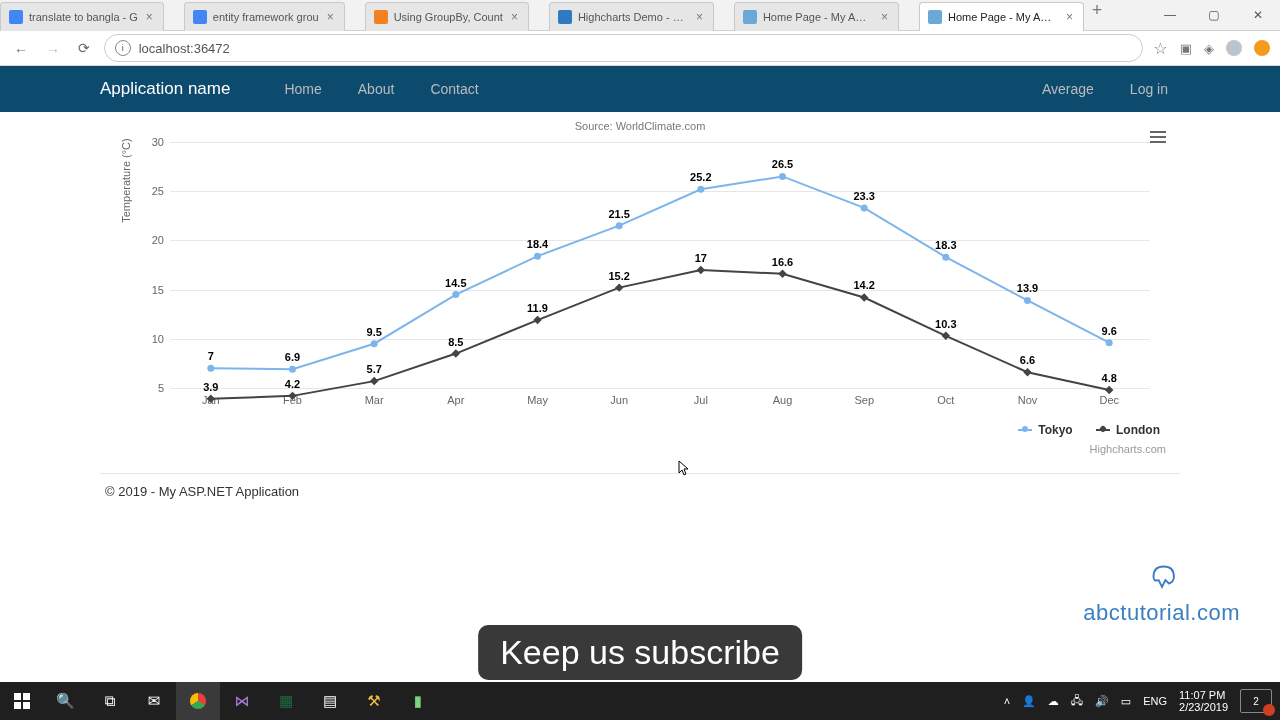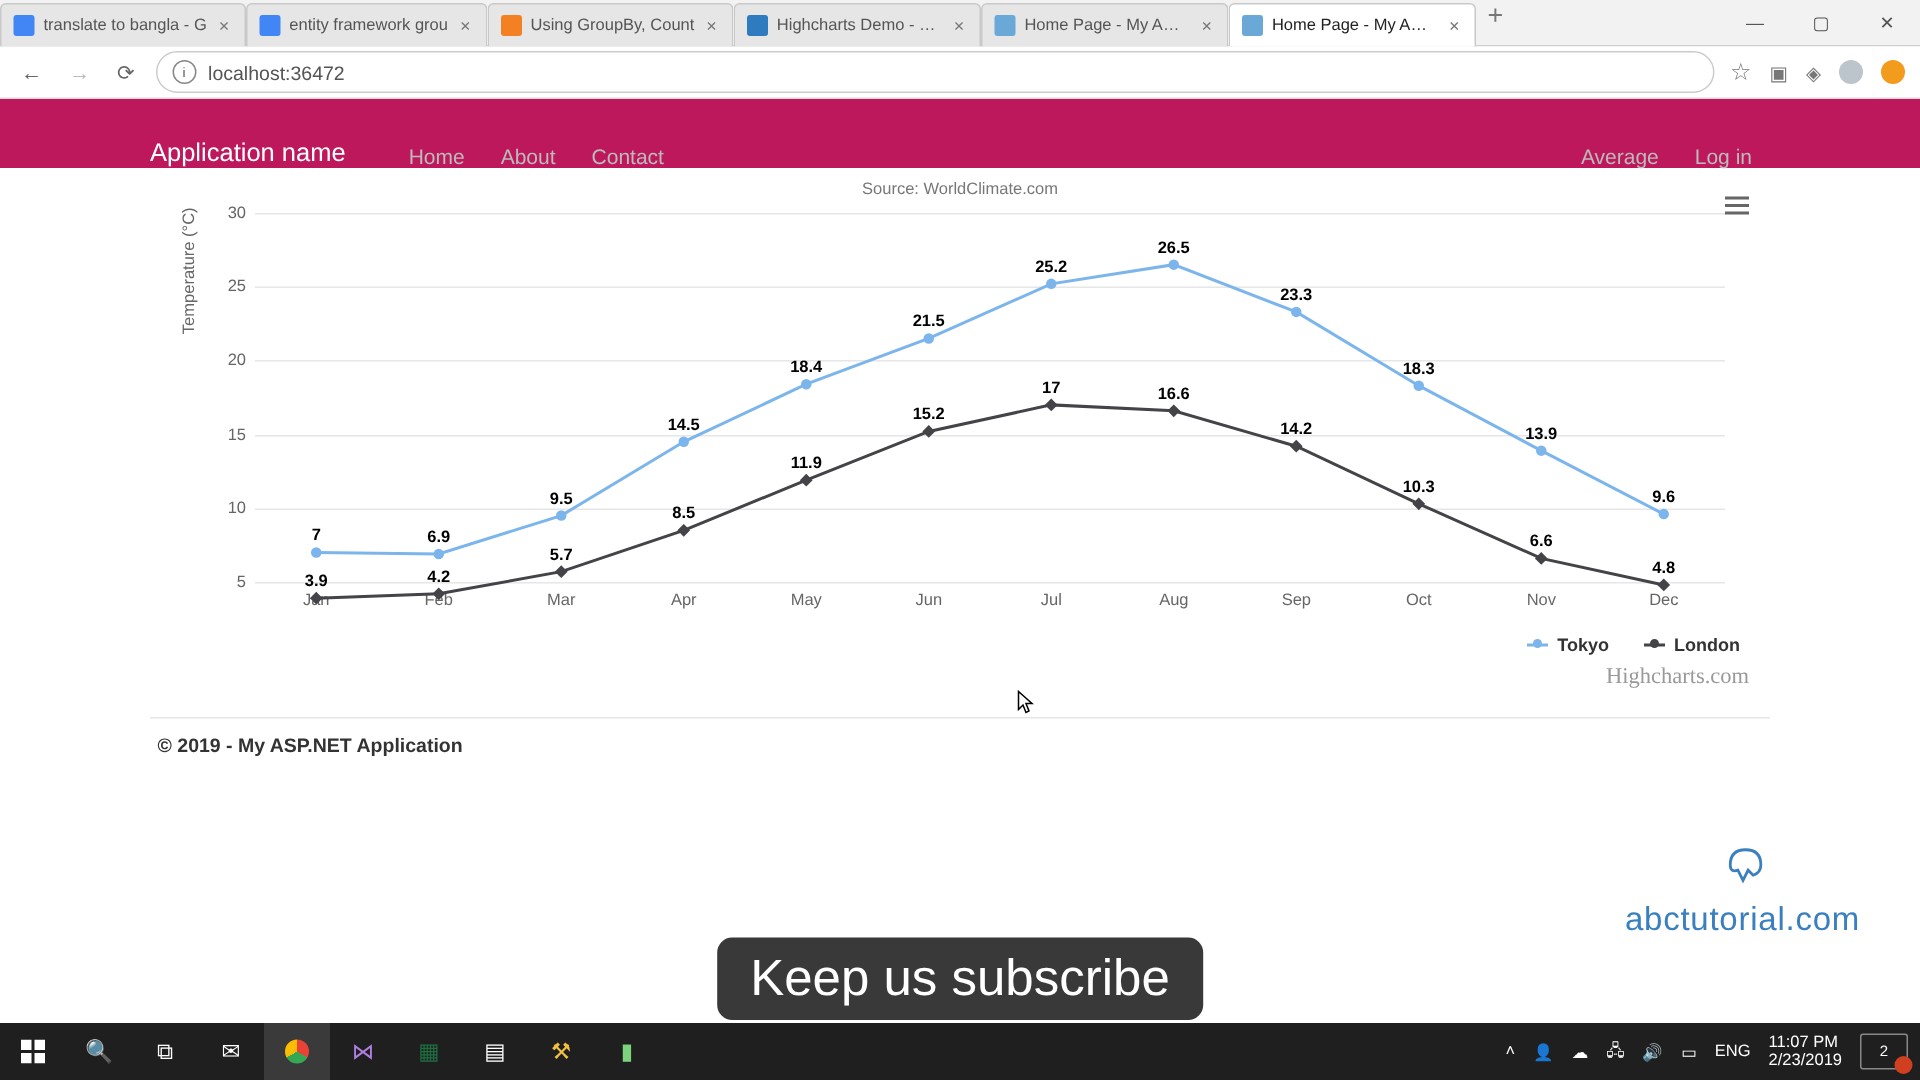--- a/index.html
+++ b/index.html
@@ -1,34 +1,34 @@
 <!DOCTYPE html>
 <html><head>
 <meta charset="utf-8">
 <style>
   html, body { margin:0; padding:0; font-family:"Segoe UI",Arial,sans-serif; background:#fff; overflow:hidden; width:1280px; height:720px; }
   
   .winbar { height:30px; background:#f2f2f2; display:flex; align-items:stretch; border-bottom:1px solid #d0d0d0; }
-  .tabs { display:flex; align-items:center; height:100%; }
+  .tabs { display:flex; align-items:center; height:100%;gap:20px; }
   .tab { display:flex; align-items:center; gap:6px; height:28px; margin-top:2px; padding:0 8px; border:1px solid #c9c9c9; border-bottom:none; border-radius:4px 4px 0 0; font-size:11px; color:#555; background:#e6e6e6; max-width:170px; }
   .tab.active { background:#fff; color:#222; }
   .tab .fav { width:14px; height:14px; border-radius:2px; display:inline-block; }
   .tab .ttl { white-space:nowrap; overflow:hidden; text-overflow:ellipsis; max-width:110px; }
   .tab .close { font-size:12px; color:#777; padding:0 2px; }
   .newtab { width:26px; text-align:center; font-size:18px; color:#777; }
   .winctrl { margin-left:auto; display:flex; }
   .winctrl div { width:44px; display:flex; align-items:center; justify-content:center; font-size:12px; color:#555; }
   .addr { height:34px; background:#fff; border-bottom:1px solid #d8d8d8; display:flex; align-items:center; gap:10px; padding:0 10px; }
   .addr .ib { color:#666; font-size:14px; padding:4px; }
   .omnibox { flex:1; display:flex; align-items:center; border:1px solid #ccc; border-radius:14px; height:26px; padding:0 10px; font-size:13px; color:#555; }
   .omnibox .info { width:14px; height:14px; border:1px solid #888; border-radius:50%; display:flex; align-items:center; justify-content:center; font-size:9px; margin-right:8px; }
   .addr .right { display:flex; gap:12px; align-items:center; color:#777; }
   .addr .dot { width:16px; height:16px; border-radius:50%; }
   
-  .navbar { background:#be185d; color:#aaa; height:46px; display:flex; align-items:flex-end; padding:0 100px; font-size:14px; }
+  .navbar { background:#0c4a6e; color:#aaa; height:46px; display:flex; align-items:center; padding:0 100px; font-size:14px;gap:12px; }
   .navbar .brand { color:#fff; font-size:17px; margin-right:30px; }
   .navbar .nl { color:#bbb; margin:0 12px; }
   .navbar .sp { flex:1; }
   
   .chartwrap { width:1060px; margin:8px auto 0; position:relative; }
   .ctitle { text-align:center; font-size:17px; color:#333; font-family:"Lucida Grande",Arial; }
   .csub   { text-align:center; font-size:11px; color:#777; margin-top:4px; }
   .menu   { position:absolute; right:0; top:6px; width:24px; height:22px; display:flex; flex-direction:column; justify-content:center; gap:3px; align-items:center; }
   .menu span { width:16px; height:2px; background:#666; display:block; }
   .plot   { position:relative; height:246px; margin:10px 0 0 60px; width:980px; }
@@ -36,25 +36,25 @@
   .plot .ylab { position:absolute; right:100%; margin-right:6px; font-size:11px; color:#666; transform:translateY(-50%); }
   .axis-title { position:absolute; left:-50px; top:50%; transform:rotate(-90deg) translateX(50%); transform-origin:left top; font-size:11px; color:#666; white-space:nowrap; }
   .xaxis { display:flex; margin-left:60px; width:980px; }
   .xaxis div { flex:1; text-align:center; font-size:11px; color:#666; padding-top:6px; }
   .legend { text-align:right; margin-top:14px; font-size:12px; font-weight:600; color:#333; }
   .legend .item { display:inline-flex; align-items:center; gap:6px; margin:0 10px; }
   .legend .m { width:14px; height:2px; display:inline-block; position:relative; }
   .legend .m::after { content:""; position:absolute; left:4px; top:-3px; width:6px; height:6px; border-radius:50%; }
   .m-tokyo { background:#7cb5ec; } .m-tokyo::after { background:#7cb5ec; }
   .m-london { background:#434348; } .m-london::after { background:#434348; transform:rotate(45deg); border-radius:0; }
-  .credit { text-align:right; font-size:15px; color:#999; margin-right:4px; margin-top:6px;font-family:Liberation Serif, serif; }
+  .credit { text-align:right; font-size:11px; color:#999; margin-right:4px; margin-top:6px; }
   .plot svg { position:absolute; left:0; top:0; overflow:visible; }
   .dl { font-size:11px; font-weight:600; fill:#000; text-anchor:middle; }
   hr.sep { border:none; border-top:1px solid #e5e5e5; margin:18px 100px 10px; }
-  .footer-txt { font-size:13px; color:#333; margin-left:105px;font-weight:bold; }
+  .footer-txt { font-size:13px; color:#333; margin-left:105px; }
   .logo { position:absolute; right:40px; bottom:94px; display:flex; align-items:center; gap:8px; color:#3a7fbf; font-size:22px; font-weight:300; letter-spacing:.5px;flex-direction:column; }
   .logo svg { width:34px; height:34px; }
   .subscribe { position:absolute; left:50%; bottom:40px; transform:translateX(-50%); background:rgba(40,40,40,.92); color:#fff; font-size:34px; padding:8px 22px; border-radius:10px; font-family:Arial; }
   
   .taskbar { position:absolute; bottom:0; left:0; right:0; height:38px; background:#1f1f1f; display:flex; align-items:center; color:#fff; }
   .taskbar .tb { width:44px; height:38px; display:flex; align-items:center; justify-content:center; font-size:15px; color:#fff; }
   .taskbar .tb.active { background:#3a3a3a; }
   .taskbar .tray { margin-left:auto; display:flex; align-items:center; gap:12px; padding-right:8px; font-size:11px; }
   .taskbar .clock { text-align:left; line-height:1.1; }
   .notif { width:30px; height:22px; border:1px solid #888; border-radius:2px; position:relative; display:flex; align-items:center; justify-content:center; font-size:10px; }

